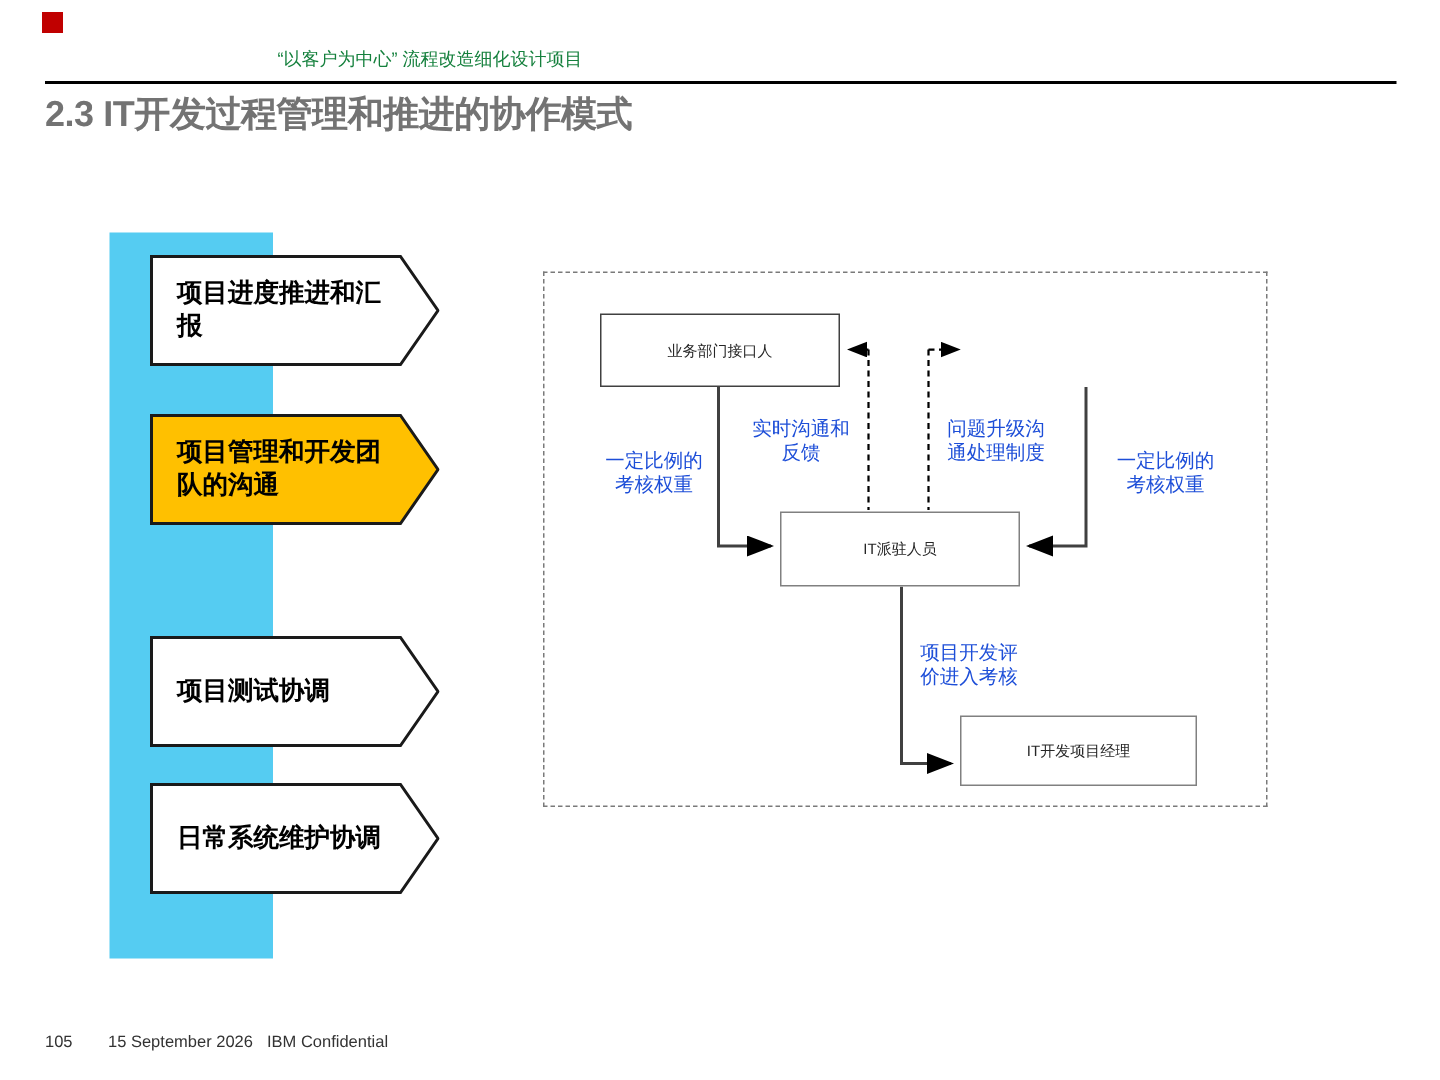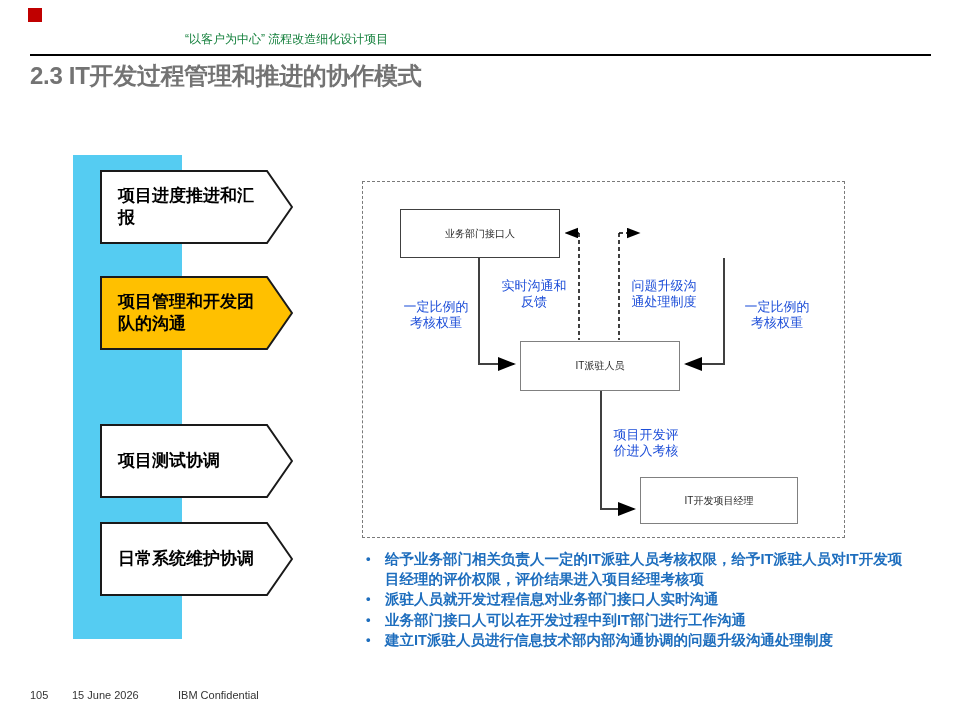--- a/index.html
+++ b/index.html
@@ -113,26 +113,20 @@
     <div class="node gray n-resident">IT派驻人员</div>
     <div class="node gray n-pm">IT开发项目经理</div>
 
     <div class="dlabel l-realtime">实时沟通和反馈</div>
     <div class="dlabel l-escalation">问题升级沟通处理制度</div>
     <div class="dlabel l-weight-l">一定比例的考核权重</div>
     <div class="dlabel l-weight-r">一定比例的考核权重</div>
     <div class="dlabel l-eval">项目开发评价进入考核</div>
   </div>
 
-  <ul class="bullets">
-    <li>给予业务部门相关负责人一定的IT派驻人员考核权限，给予IT派驻人员对IT开发项目经理的评价权限，评价结果进入项目经理考核项</li>
-    <li>派驻人员就开发过程信息对业务部门接口人实时沟通</li>
-    <li>业务部门接口人可以在开发过程中到IT部门进行工作沟通</li>
-    <li>建立IT派驻人员进行信息技术部内部沟通协调的问题升级沟通处理制度</li>
-  </ul>
 
   <div class="footer">
     <span class="f-page">105</span>
-    <span class="f-date">15 June 2026</span>
+    <span class="f-date">15 September 2026</span>
     <span class="f-conf">IBM Confidential</span>
   </div>
 
 </div>
 
 </body></html>

